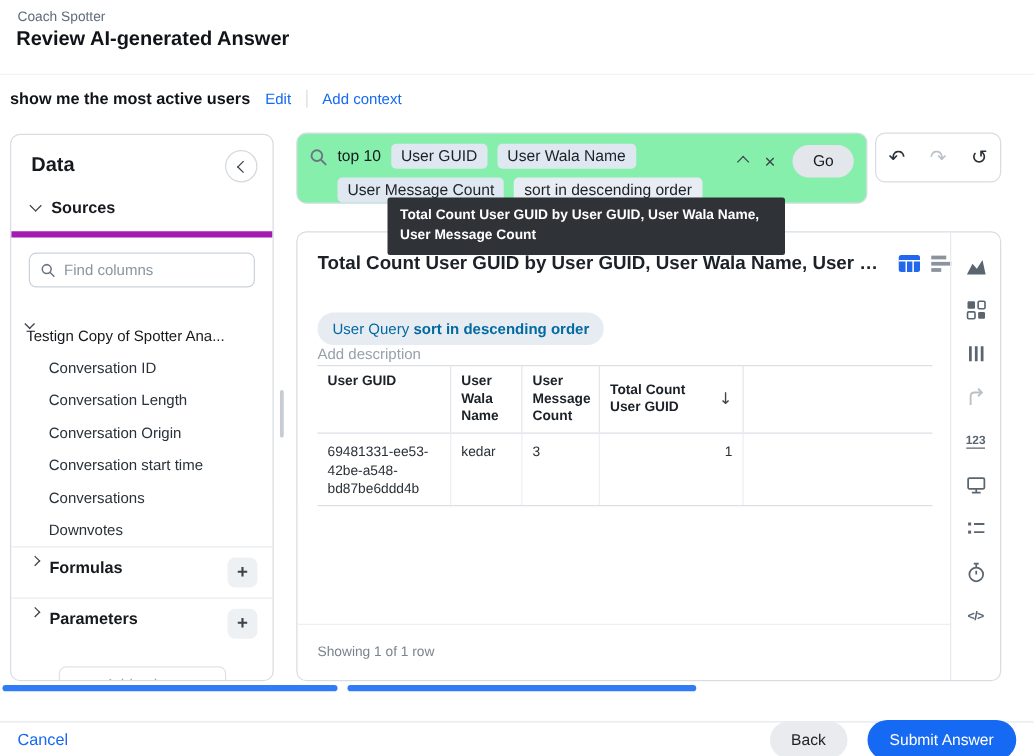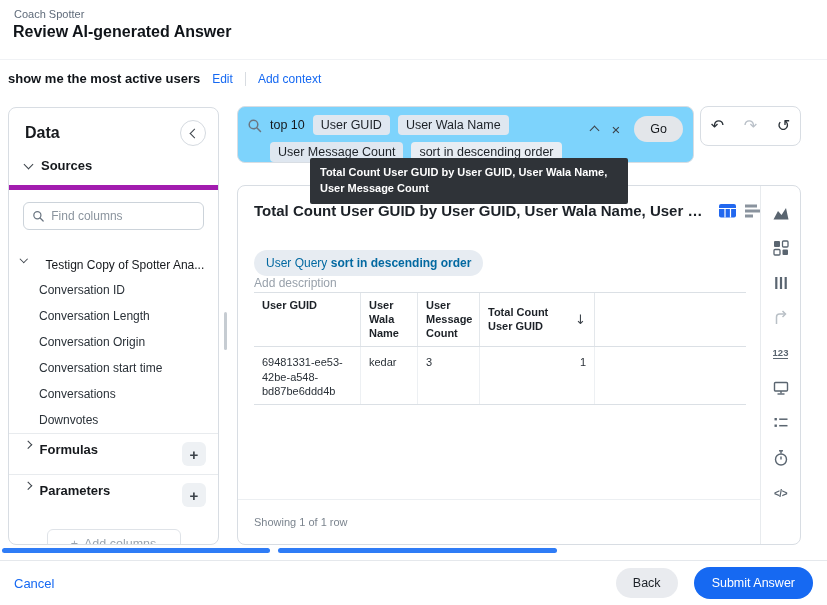--- a/index.html
+++ b/index.html
@@ -35,33 +35,33 @@
   .collapse-btn { width:26px; height:26px; border:1px solid #d5dae0; border-radius:50%;
     display:flex; align-items:center; justify-content:center; background:#fff; cursor:pointer; }
   .sources-row { display:flex; align-items:center; gap:9px; padding:4px 16px 12px; border-bottom:5px solid #a21caf; cursor:pointer; }
   .sources-label { font-size:13px; font-weight:700; }
   .find-box { margin:12px 14px; height:28px; border:1px solid #ccd3da; border-radius:6px;
     display:flex; align-items:center; gap:6px; padding:0 8px; background:#fff; }
   .find-box input { border:none; outline:none; font-size:12px; width:100%; color:#16191d;
     font-family:"Liberation Sans",sans-serif; background:transparent; }
   .find-box input::placeholder { color:#8b949e; }
   .tree { padding-top:12px; }
-  .source-row { display:flex; align-items:flex-start; gap:19px; padding:4px 8px 5px 12px; font-size:12px; color:#16191d; cursor:pointer; }
+  .source-row { display:flex; align-items:flex-start; gap:0; padding:4px 8px 5px 12px; font-size:12px; color:#16191d; cursor:pointer;flex-direction:column; }
   .col-item { padding:6px 14px 6px 30px; font-size:12px; color:#2a3138; cursor:pointer; }
   .section-row { display:flex; gap:9px; padding:8px 12px 8px 16px; border-top:1px solid #e8ebee;
     font-size:13px; font-weight:700; cursor:pointer; }
   .plus-btn { margin-left:auto; width:24px; height:24px; border-radius:6px; background:#eef1f4;
     display:flex; align-items:center; justify-content:center; font-size:15px; color:#3c434a; cursor:pointer; }
   .add-cols-btn { margin:14px auto 0; width:134px; height:30px; border:1px solid #dfe3e8; border-radius:6px;
     color:#9aa3ad; font-size:12.5px; display:flex; align-items:center; justify-content:center; gap:6px; background:#fff; cursor:pointer; }
   .v-thumb { position:absolute; left:224px; top:312px; width:3px; height:38px; background:#c6ccd2; border-radius:2px; cursor:pointer; }
 
   
   .token-bar { position:absolute; left:237px; top:106px; width:457px; height:57px;
-    border:1px solid #d8dde3; border-radius:8px; background:#7dd3fc; padding:8px 10px 7px 32px; }
+    border:1px solid #d8dde3; border-radius:8px; background:#86efac; padding:8px 10px 7px 32px; }
   .tb-mag { position:absolute; left:9px; top:11px; }
   .token-row { display:flex; gap:8px; align-items:center; margin-bottom:7px; }
   .token-plain { font-size:12.5px; color:#16191d; cursor:text; }
   .chip { background:#dfe7f0; border-radius:4px; padding:3px 8px; font-size:12.5px; color:#1c2127; cursor:pointer; white-space:nowrap; }
   .chip.light { background:#e8edf3; }
   .tb-controls { position:absolute; right:10px; top:9px; display:flex; gap:14px; align-items:center; }
   .tb-x { font-size:15px; color:#3c434a; line-height:1; cursor:pointer; }
   .go-btn { background:#e3e6ea; border-radius:14px; height:26px; padding:0 16px; font-size:12.5px; font-weight:500;
     display:flex; align-items:center; color:#16191d; cursor:pointer; border:none; }
 
@@ -112,21 +112,21 @@
   .rail-icon { width:18px; height:18px; display:flex; align-items:center; justify-content:center; cursor:pointer; }
   .glyph-123 { font-size:9.5px; font-weight:700; color:#5a6570; border-bottom:1.5px solid #5a6570; line-height:1.2; }
   .glyph-code { font-size:10px; font-weight:700; color:#5a6570; letter-spacing:-0.5px; }
 
   
   .hscroll { position:absolute; top:548px; height:5px; background:#2f7cf6; border-radius:3px; cursor:pointer; }
   .hs1 { left:2px; width:268px; }
   .hs2 { left:278px; width:279px; }
 
   
-  .footer { position:absolute; left:0; bottom:0; width:827px; height:45px; border-top:1px solid #e5e8ec;
+  .footer { position:absolute; left:0; bottom:0; width:827px; height:28px; border-top:1px solid #e5e8ec;
     background:#fff; display:flex; align-items:center; padding:0 14px; }
   .footer .spacer { flex:1; }
   .cancel-link { color:#1669f2; font-size:13px; cursor:pointer; }
   .back-btn { background:#e9ebef; border:none; border-radius:15px; height:30px; padding:12px 17px; font-size:12.5px;
     color:#1c2127; display:flex; align-items:center; margin-right:16px; cursor:pointer; font-family:Liberation Sans, sans-serif; }
   .submit-btn { background:#1669f2; border:none; color:#fff; border-radius:16px; height:32px; padding:0 18px;
     font-size:12.5px; font-weight:500; display:flex; align-items:center; cursor:pointer; font-family:"Liberation Sans",sans-serif; }
 </style>
 </head>
 <body>

